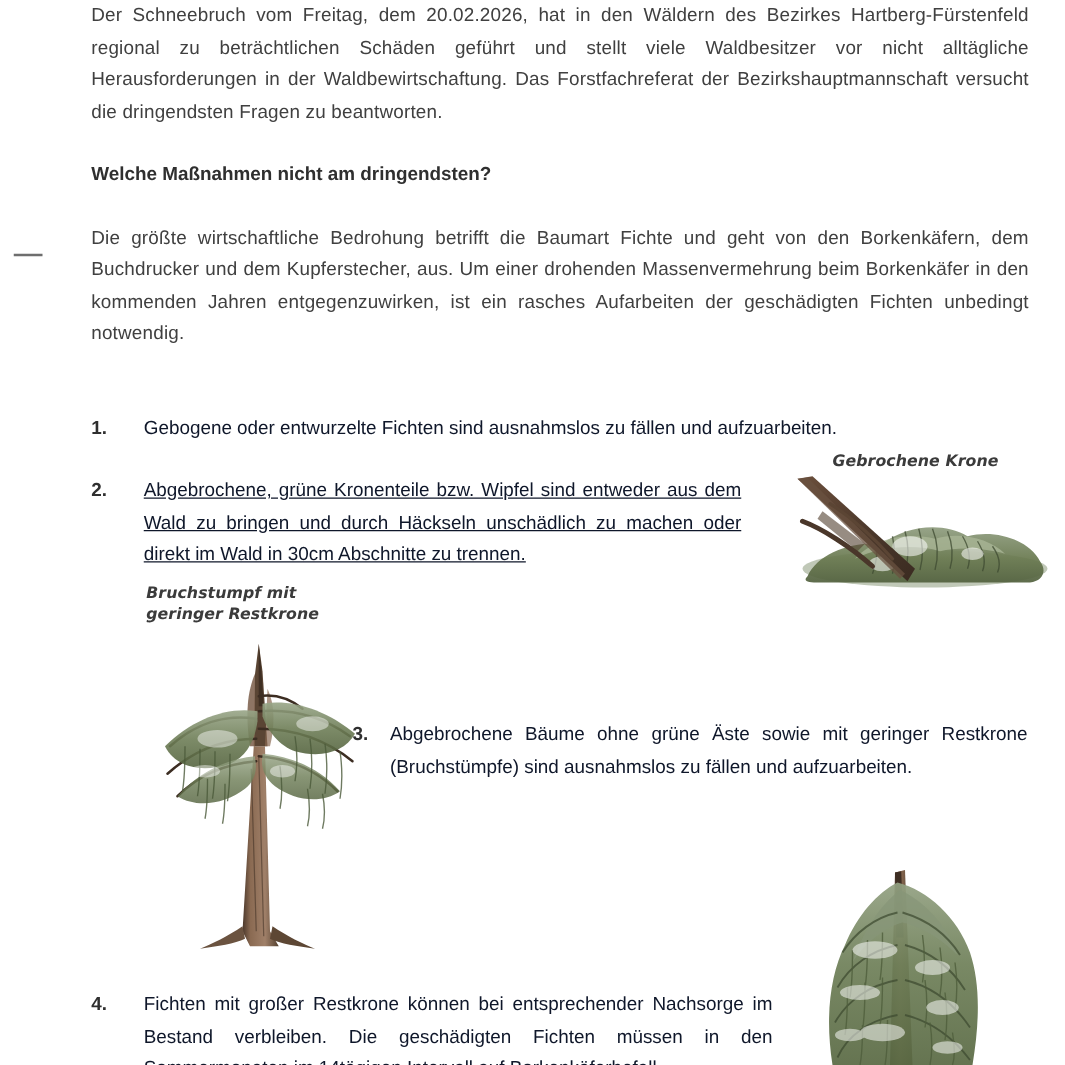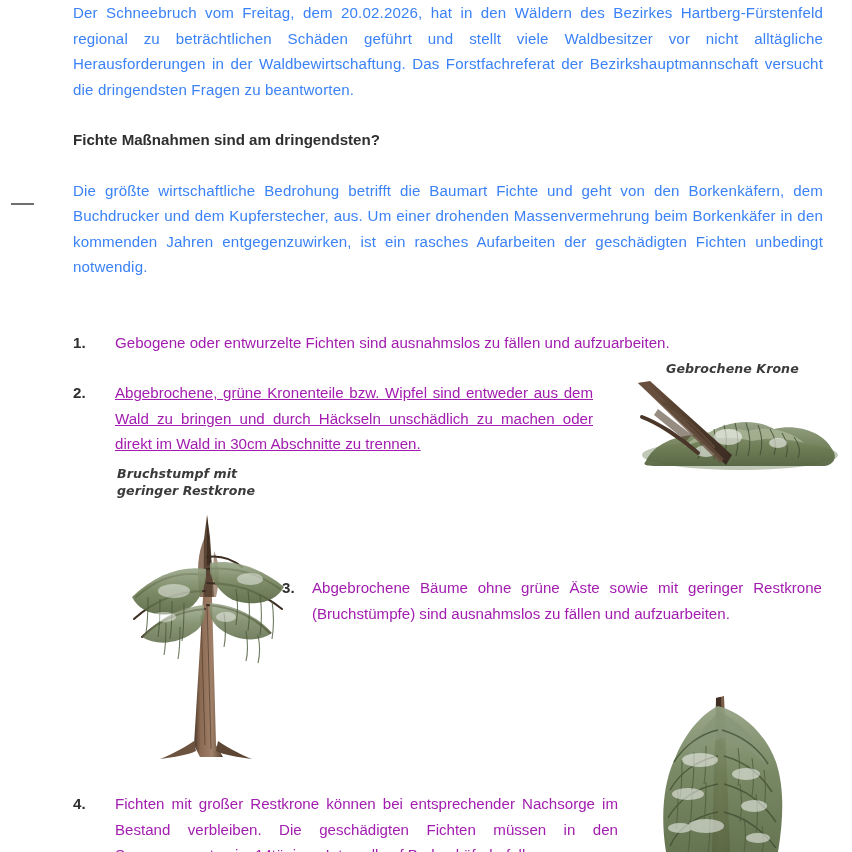--- a/index.html
+++ b/index.html
@@ -37,21 +37,21 @@
     left: 73px;
     top: 0px;
     width: 750px;
   }
 
   p.body-text {
     margin: 0;
     font-size: 15.1px;
     line-height: 25.5px;
     text-align: justify;
-    color: #3b82f6;
+    color: #404040;
     letter-spacing: 0.01em;
   }
 
   p.heading {
     margin: 0;
     font-size: 15.1px;
     line-height: 25.5px;
     font-weight: bold;
     color: #2f2f2f;
     text-align: left;
@@ -69,21 +69,21 @@
     font-size: 15.1px;
     line-height: 25.5px;
     font-weight: bold;
     color: #2f2f2f;
   }
   .list-body {
     flex: 1 1 auto;
     font-size: 15.1px;
     line-height: 25.5px;
     text-align: justify;
-    color: #a21caf;
+    color: #0f172a;
   }
   .list-body.narrow { max-width: 488px; text-decoration: underline; }
 
   
   .abs { position: absolute; }
 
   #item2-block { left: 73px; top: 380px; width: 520px; }
   #item3-block { left: 282px; top: 575px; width: 540px; }
   #item4-block { left: 73px; top: 791px; width: 545px; }
 
@@ -118,21 +118,21 @@
 <div class="page">
 
   <div class="margin-mark"></div>
 
   <div class="content">
 
     <p class="body-text">Der Schneebruch vom Freitag, dem 20.02.2026, hat in den Wäldern des Bezirkes Hartberg-Fürstenfeld regional zu beträchtlichen Schäden geführt und stellt viele Waldbesitzer vor nicht alltägliche Herausforderungen in der Waldbewirtschaftung. Das Forstfachreferat der Bezirkshauptmannschaft versucht die dringendsten Fragen zu beantworten.</p>
 
     <div class="gap-md"></div>
 
-    <p class="heading">Fichte Maßnahmen sind am dringendsten?</p>
+    <p class="heading">Welche Maßnahmen nicht am dringendsten?</p>
 
     <div class="gap-md"></div>
 
     <p class="body-text">Die größte wirtschaftliche Bedrohung betrifft die Baumart Fichte und geht von den Borkenkäfern, dem Buchdrucker und dem Kupferstecher, aus. Um einer drohenden Massenvermehrung beim Borkenkäfer in den kommenden Jahren entgegenzuwirken, ist ein rasches Aufarbeiten der geschädigten Fichten unbedingt notwendig.</p>
 
     <div class="gap-md"></div>
 
 
     <div class="gap-md"></div>
 

